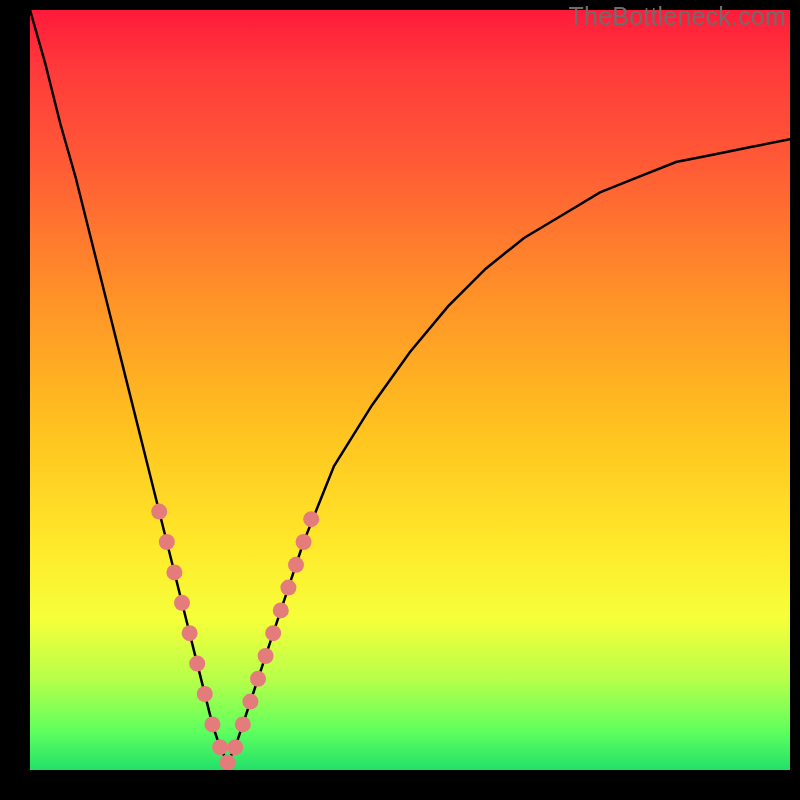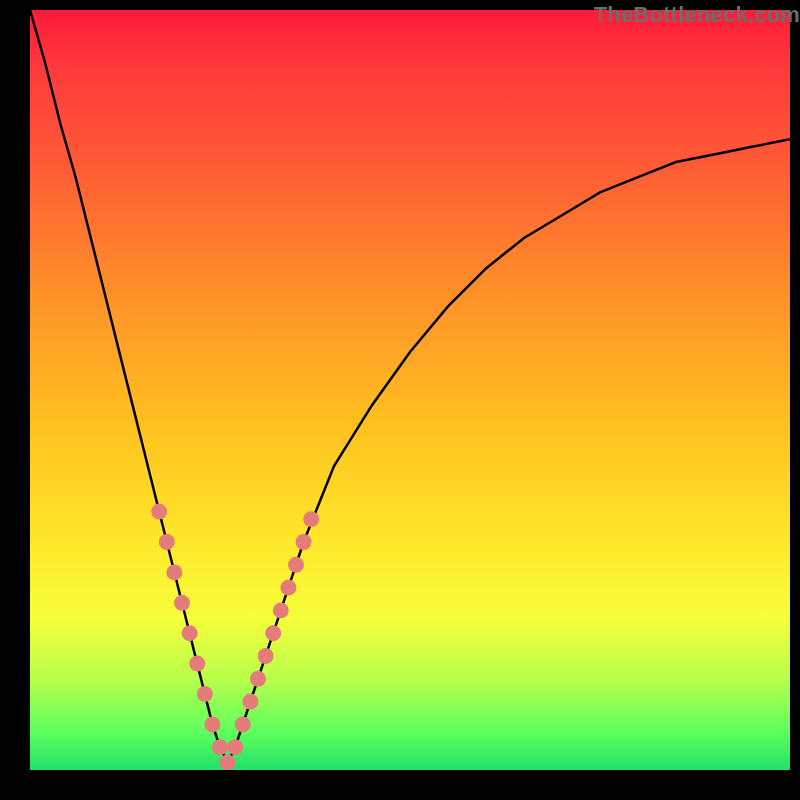--- a/index.html
+++ b/index.html
@@ -35,24 +35,24 @@
       #ffe82a 70%,
       #f6ff3a 80%,
       #b8ff4a 88%,
       #5eff5e 95%,
       #22e06a 100%
     );
   }
   .watermark {
     position: absolute;
     top: 2px;
-    right: 0;
+    right: 14px;
     color: #6d6d6d;
-    font-size: 22px;
-    font-weight: 700;
+    font-size: 25px;
+    font-weight: 400;
     letter-spacing: 0.2px;
     z-index: 30;
   }
   svg.curve {
     position: absolute;
     left: 0;
     top: 0;
     width: 760px;
     height: 760px;
     z-index: 10;

